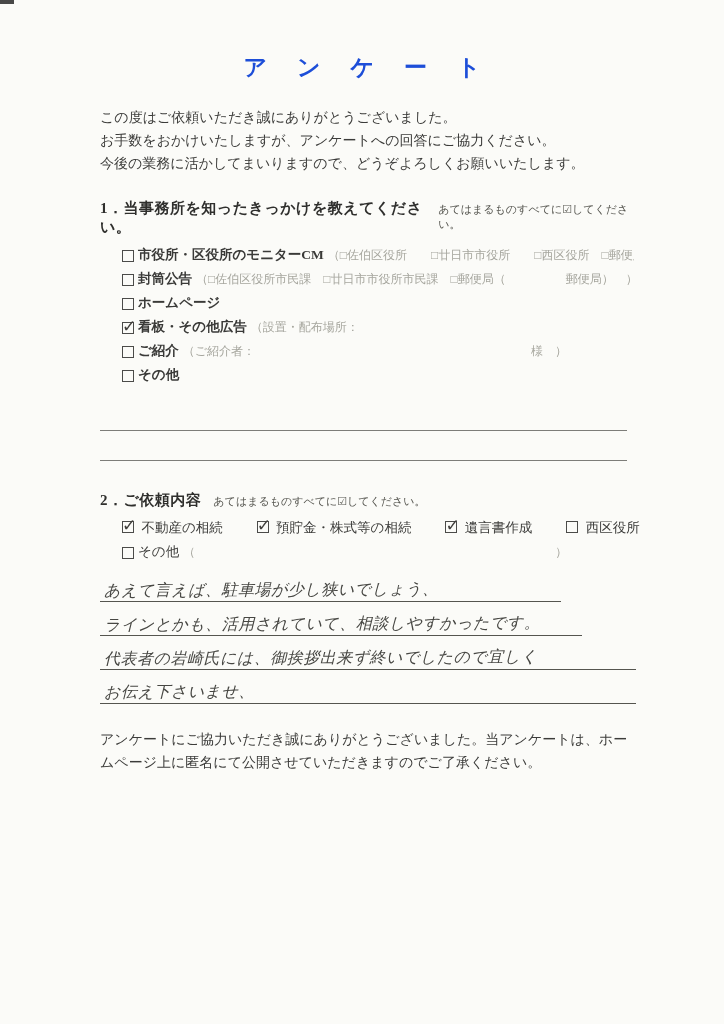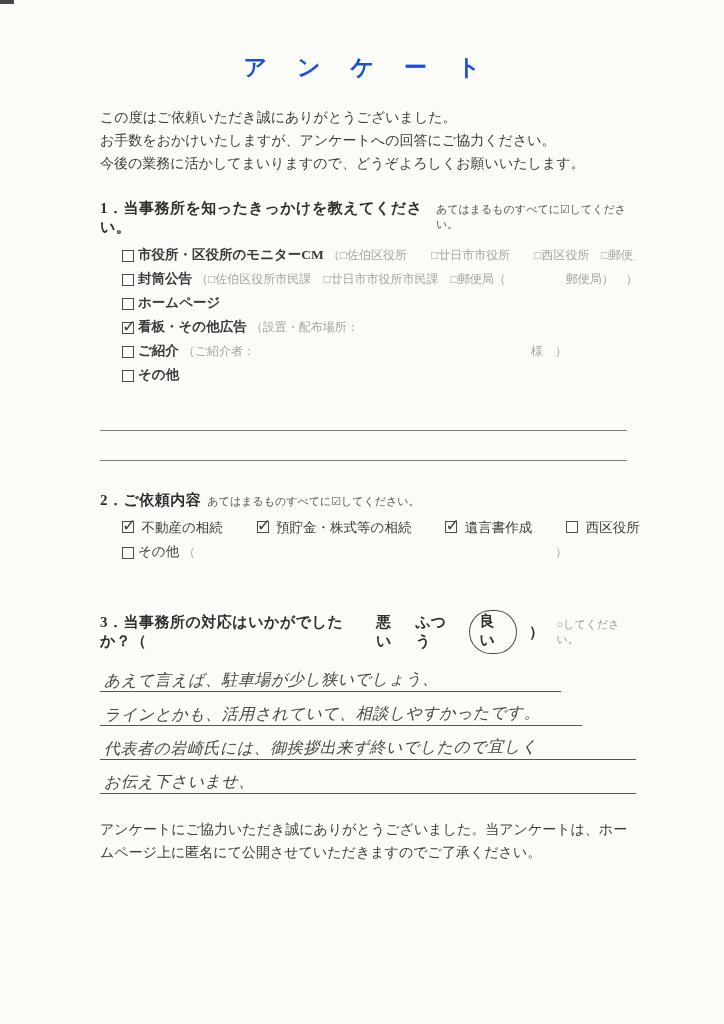--- a/index.html
+++ b/index.html
@@ -20,21 +20,21 @@
   }
   .title {
     padding-top:52px;
     text-align:center;
     font-size:23px; font-weight:600;
     letter-spacing:30px; text-indent:30px;
     color:#1d4ed8;
   }
   .intro { margin:23px 90px 0 100px; font-size:14px; line-height:23px; }
   .section { margin-left:100px; margin-right:90px; }
-  .q-head { display:flex; align-items:baseline; gap:6px; }
+  .q-head { display:flex; align-items:baseline; gap:12px; }
   .q-title { font-size:15px; font-weight:bold; color:#2f2f2d; letter-spacing:.5px; }
   .q-note-sm { font-size:11px; color:#55554f; }
   .q1 { margin-top:24px; }
   .opt-list { margin-top:6px; margin-left:22px; }
   .opt-row { display:flex; align-items:center; line-height:24px; font-size:13.5px; white-space:nowrap; }
   .opt-label { font-weight:bold; color:#3a3a38; }
   .opt-gray { font-size:12px; color:#a6a69e; margin-left:4px; overflow:hidden; }
   .cbx {
     position:relative; display:inline-block;
     width:12px; height:12px;
@@ -174,30 +174,20 @@
       <div class="opt-row">
         <span class="cbx">
             <span class="mark"></span>
           </span>
         <span>その他</span>
         <span class="opt-gray">（　　　　　　　　　　　　　　　　　　　　　　　　　　　　　　）</span>
       </div>
     </div>
   </div>
 
-  <div class="section q3">
-    <div class="q3-line">
-      <span class="q-title">3．当事務所の対応はいかがでしたか？（</span>
-      <span class="q3-opt">悪い</span>
-      <span class="q3-opt">ふつう</span>
-      <span class="q3-opt circled">良い</span>
-      <span class="q-title">）</span>
-      <span class="q3-instr">○してください。</span>
-    </div>
-  </div>
 
   <div class="answers q4a">
     <div class="ans-line">
         <span class="hand">あえて言えば、駐車場が少し狭いでしょう、</span>
       </div>
     <div class="ans-line">
         <span class="hand">ラインとかも、活用されていて、相談しやすかったです。</span>
       </div>
     <div class="ans-line">
         <span class="hand">代表者の岩崎氏には、御挨拶出来ず終いでしたので宜しく</span>

